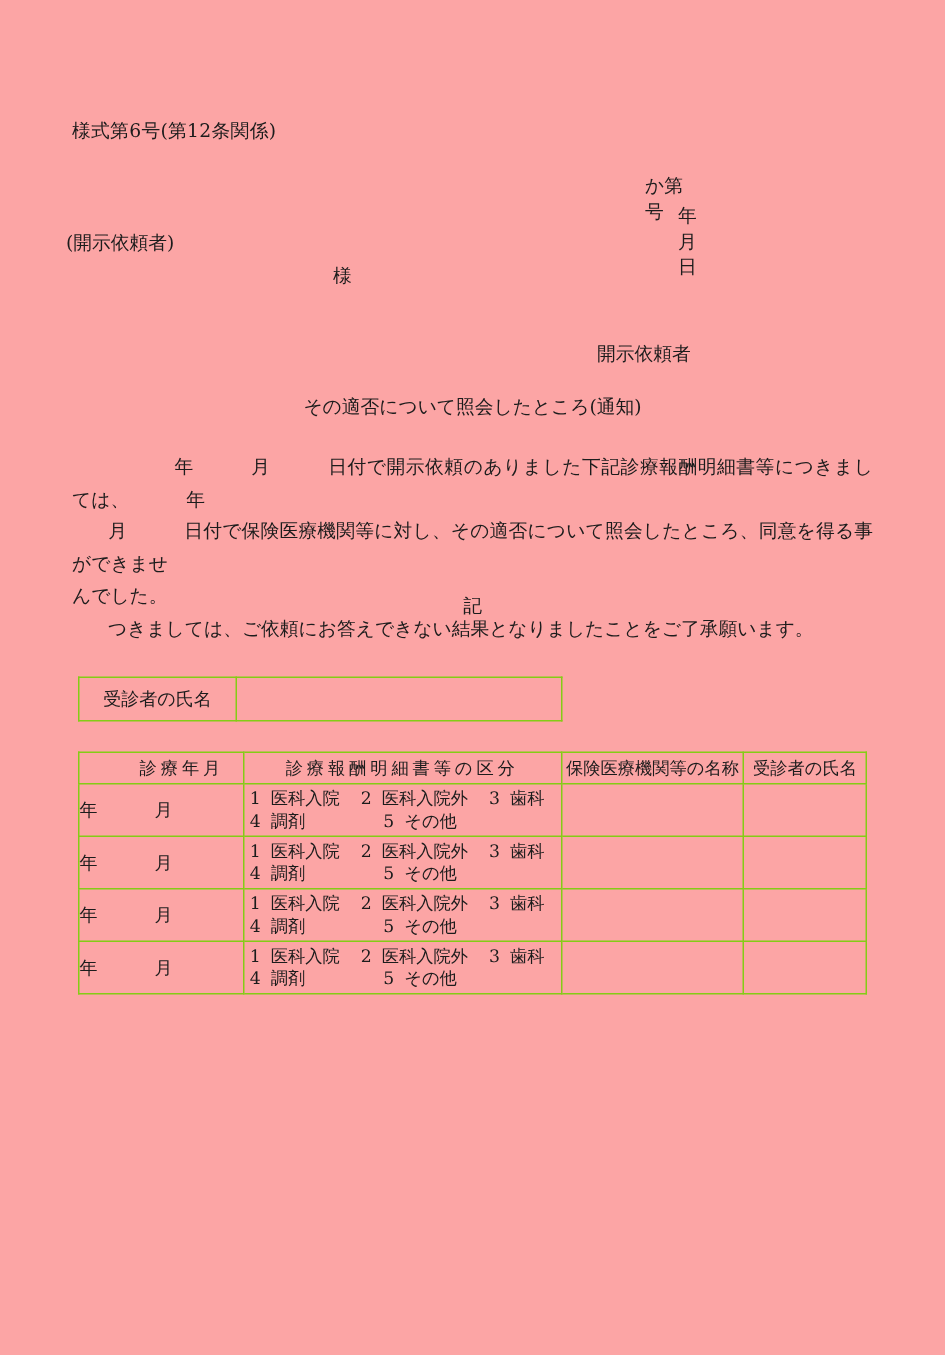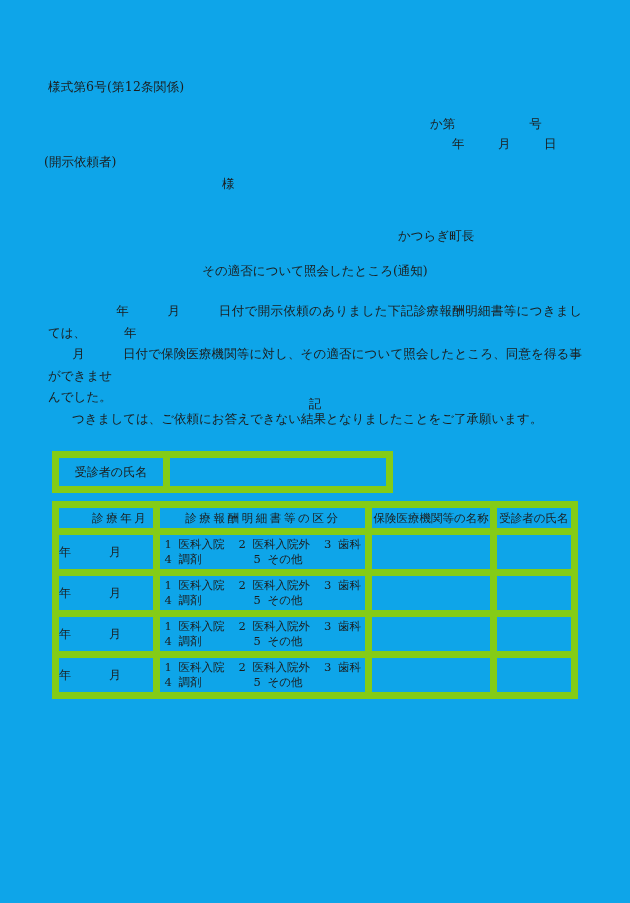--- a/index.html
+++ b/index.html
@@ -12,21 +12,21 @@
     width: 630px;
     height: 903px;
     position: relative;
     font-family: "DejaVu Serif", "Liberation Serif", serif;
     color: #1c1c1c;
     overflow: hidden;
   }
   .page {
     position: absolute;
     inset: 0;
-    background: #0ea5e9;
+    background: #fca5a5;
   }
 
   
   .form-no {
     position: absolute;
     left: 48px;
     top: 79px;
     font-size: 12.5px;
     letter-spacing: 0.2px;
     white-space: nowrap;
@@ -38,20 +38,21 @@
     left: 430px;
     top: 116px;
     width: 160px;
     font-size: 12.5px;
   }
   .doc-meta .row {
     display: flex;
     white-space: nowrap;
     height: 20px;
     align-items: flex-start;
+    flex-direction: column;
   }
   .doc-meta .prefix { }
   .doc-meta .blank-mid { display: inline-block; width: 74px; }
   .doc-meta .suffix { }
   .doc-meta .row.date { padding-left: 22px; }
   .doc-meta .row.date .seg { display: inline-block; width: 46px; }
 
   
   .addressee-label {
     position: absolute;
@@ -111,21 +112,21 @@
     text-align: center;
     font-size: 12.5px;
   }
 
   
   table {
     border-collapse: collapse;
     font-size: 12px;
   }
   td, th {
-    border: 7px solid #84cc16;
+    border: 1px solid #84cc16;
     padding: 0;
     font-weight: normal;
     vertical-align: middle;
   }
 
   .name-table {
     position: absolute;
     left: 52px;
     top: 451px;
   }
@@ -194,21 +195,21 @@
     <div class="row date">
       <span class="seg">年</span>
       <span class="seg">月</span>
       <span class="seg">日</span>
     </div>
   </div>
 
   <div class="addressee-label">(開示依頼者)</div>
   <div class="addressee-sama">様</div>
 
-  <div class="issuer">かつらぎ町長</div>
+  <div class="issuer">開示依頼者</div>
 
   <div class="doc-title">その適否について照会したところ(通知)</div>
 
   <div class="body-text">
     <p><span class="indent1"></span><span>年</span><span class="sp-md"></span><span>月</span><span class="sp-md"></span><span>日付で開示依頼のありました下記診療報酬明細書等につきましては、</span><span class="sp-md"></span><span>年</span></p>
     <p><span class="indent2"></span><span>月</span><span class="sp-md"></span><span>日付で保険医療機関等に対し、その適否について照会したところ、同意を得る事ができませ</span></p>
     <p><span>んでした。</span></p>
     <p><span class="indent2"></span><span>つきましては、ご依頼にお答えできない結果となりましたことをご了承願います。</span></p>
   </div>
 

